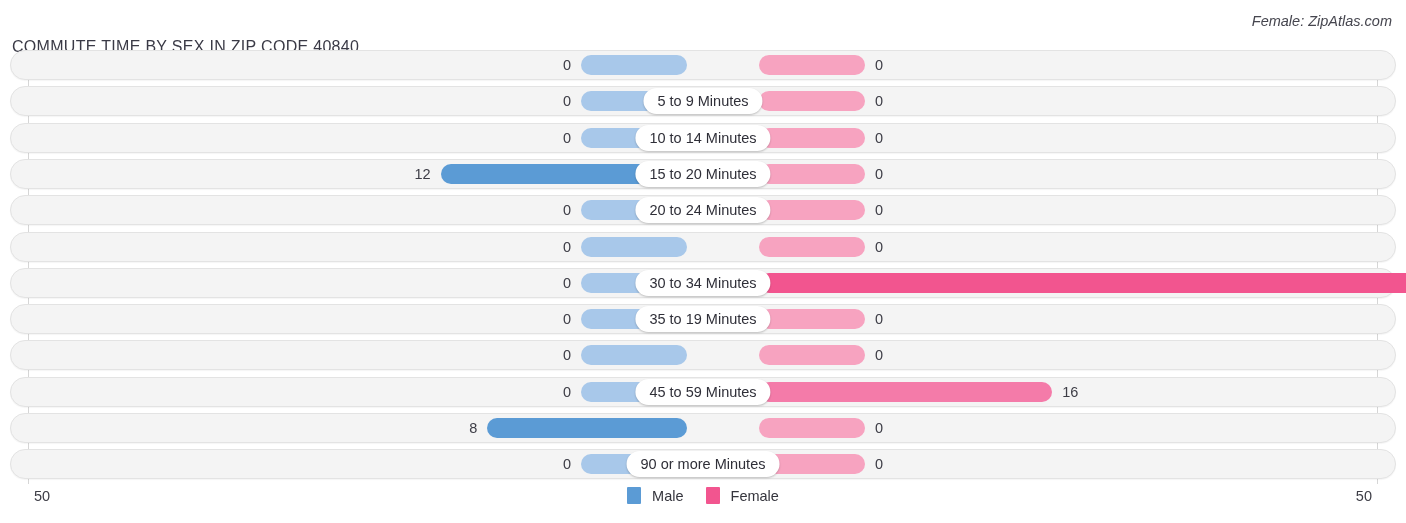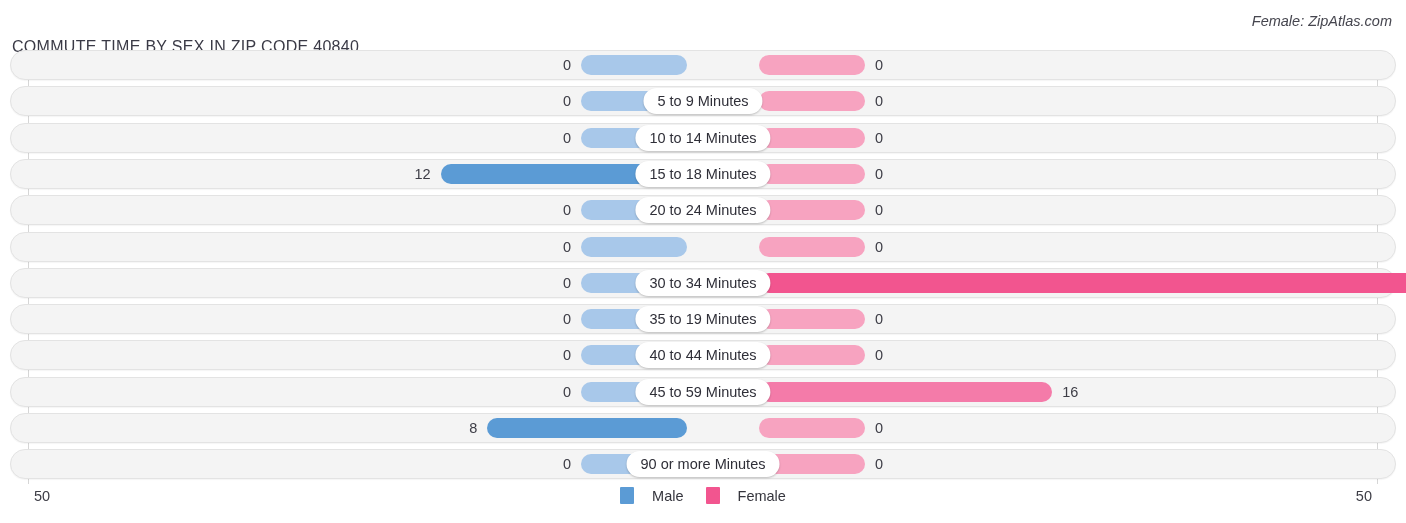--- a/index.html
+++ b/index.html
@@ -79,21 +79,21 @@
   .footer{position:absolute;left:0;top:484px;width:1406px;height:39px;}
   .axis-tick{
     position:absolute;top:4px;font-size:14.5px;color:#3d3d46;
   }
   .tick-left{left:34px;}
   .tick-right{right:34px;}
   .legend{
     position:absolute;left:0;top:3px;width:1406px;
     display:flex;justify-content:center;align-items:center;gap:22px;
   }
-  .legend-item{display:flex;align-items:center;gap:18px;}
+  .legend-item{display:flex;align-items:center;gap:11px;}
   .swatch{width:14px;height:17px;border-radius:1px;display:block;}
   .sw-male{background:#5b9bd5;}
   .sw-female{background:#f2558f;}
   .legend-label{font-size:14.5px;color:#35353d;}
 </style>
 </head>
 <body>
 
 <div class="header">
   <div class="chart-title">COMMUTE TIME BY SEX IN ZIP CODE 40840</div>
@@ -123,21 +123,21 @@
       <div class="bar bar-male" style="left: 571px; width: 106px;"></div>
       <div class="bar bar-female" style="left: 749px; width: 106px;"></div>
       <div class="pill" style="left: 693px;">10 to 14 Minutes</div>
       <div class="val val-left" style="left: 517px; width: 44px;">0</div>
       <div class="val val-right" style="left: 865px; width: 44px;">0</div>
     </div>
     <div class="row" style="top: 114.9px;">
       <div class="track"></div>
       <div class="bar bar-male big" style="left: 430.6px; width: 246.4px;"></div>
       <div class="bar bar-female" style="left: 749px; width: 106px;"></div>
-      <div class="pill" style="left: 693px;">15 to 18 Minutes</div>
+      <div class="pill" style="left: 693px;">15 to 20 Minutes</div>
       <div class="val val-left" style="left: 376.6px; width: 44px;">12</div>
       <div class="val val-right" style="left: 865px; width: 44px;">0</div>
     </div>
     <div class="row" style="top: 151.2px;">
       <div class="track"></div>
       <div class="bar bar-male" style="left: 571px; width: 106px;"></div>
       <div class="bar bar-female" style="left: 749px; width: 106px;"></div>
       <div class="pill" style="left: 693px;">20 to 24 Minutes</div>
       <div class="val val-left" style="left: 517px; width: 44px;">0</div>
       <div class="val val-right" style="left: 865px; width: 44px;">0</div>
@@ -162,21 +162,20 @@
       <div class="bar bar-male" style="left: 571px; width: 106px;"></div>
       <div class="bar bar-female" style="left: 749px; width: 106px;"></div>
       <div class="pill" style="left: 693px;">35 to 19 Minutes</div>
       <div class="val val-left" style="left: 517px; width: 44px;">0</div>
       <div class="val val-right" style="left: 865px; width: 44px;">0</div>
     </div>
     <div class="row" style="top: 296.4px;">
       <div class="track"></div>
       <div class="bar bar-male" style="left: 571px; width: 106px;"></div>
       <div class="bar bar-female" style="left: 749px; width: 106px;"></div>
-      <div class="pill" style="left: 693px;">40 to 44 Minutes</div>
       <div class="val val-left" style="left: 517px; width: 44px;">0</div>
       <div class="val val-right" style="left: 865px; width: 44px;">0</div>
     </div>
     <div class="row" style="top: 332.7px;">
       <div class="track"></div>
       <div class="bar bar-male" style="left: 571px; width: 106px;"></div>
       <div class="bar bar-female mid" style="left: 749px; width: 293.2px;"></div>
       <div class="pill" style="left: 693px; text-align: right;">45 to 59 Minutes</div>
       <div class="val val-left" style="left: 517px; width: 44px;">0</div>
       <div class="val val-right" style="left: 1052.2px; width: 44px;">16</div>

